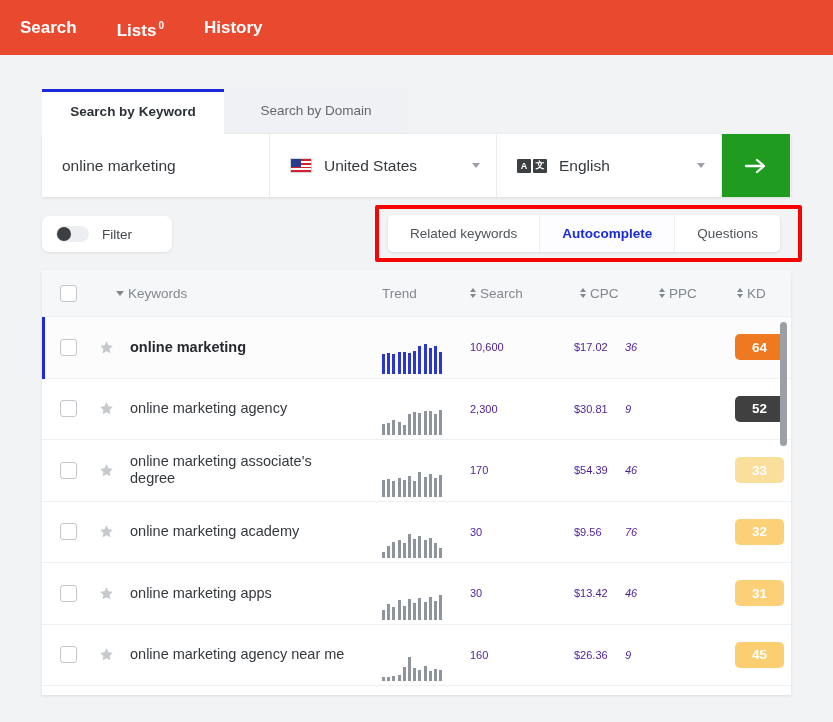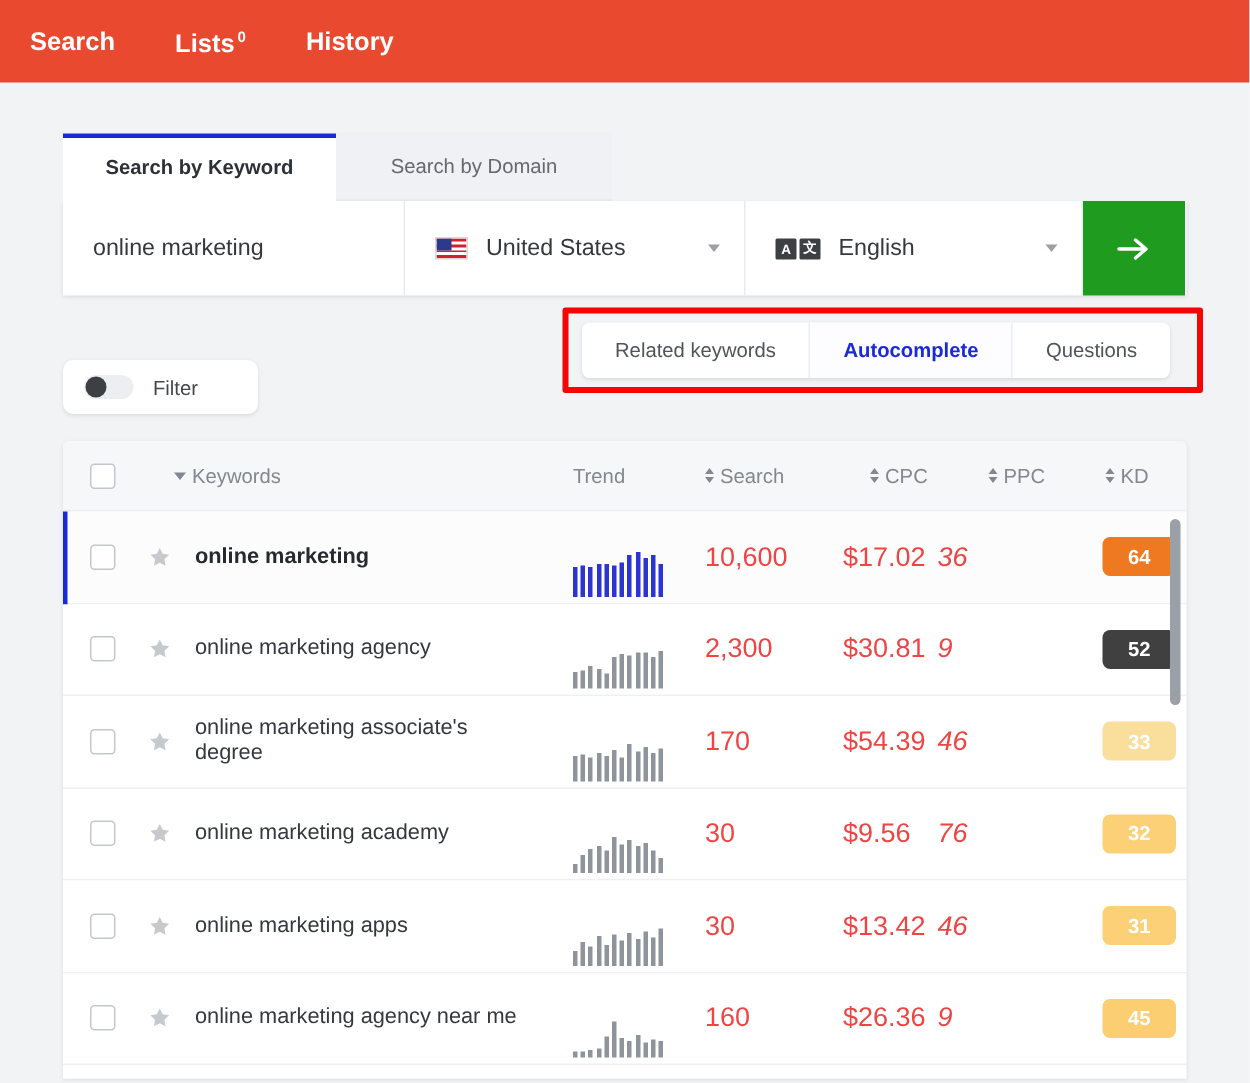--- a/index.html
+++ b/index.html
@@ -78,21 +78,21 @@
     justify-content: center; border-radius: 1px; }
   .go-btn { width: 68px; background: #1f9c1f; display: flex; align-items: center;
     justify-content: center; cursor: pointer; }
   .go-btn svg { width: 24px; height: 18px; }
 
   
   .ctrl-row { display: flex; align-items: center; margin-top: 19px; position: relative; }
   .filter-pill {
     background: #ffffff; border-radius: 7px; height: 36px; width: 130px;
     display: flex; align-items: center; gap: 13px; padding-left: 14px;
-    box-shadow: 0 1px 3px rgba(0,0,0,0.09); cursor: pointer; margin-top: 24px;
+    box-shadow: 0 1px 3px rgba(0,0,0,0.09); cursor: pointer;
   }
   .switch { width: 33px; height: 16px; border-radius: 9px; background: #eceef1;
     position: relative; flex: none; }
   .switch::after { content:""; position:absolute; left:1px; top:1px; width:14px; height:14px;
     border-radius: 50%; background: #3c4043; }
   .filter-label { font-size: 13.5px; color: #44484d; }
 
   .redbox { position: absolute; left: 333px; top: -11px; width: 427px; height: 57px;
     border: 4px solid #f60505; border-radius: 2px; pointer-events: none; }
 
@@ -132,23 +132,23 @@
   .row { position: relative; height: 61.5px; border-bottom: 1px solid #eef0f2;
     padding-left: 18px; display: flex; align-items: center; background: #fff; }
   .row.first { background: #fcfcfd; }
   .row.first::before { content:""; position: absolute; left: 0; top: 0; bottom: -1px;
     width: 3px; background: #1a2ad8; }
   .star { width: 15px; height: 15px; margin-left: 22px; flex: none; }
   .star svg { width: 15px; height: 15px; display: block; }
   .kw-text { margin-left: 16px; font-size: 14.5px; color: #35393e; line-height: 17px;
     width: 215px; }
   .row.first .kw-text { font-weight: bold; color: #26292e; }
-  .cell { position: absolute; font-size: 18px; color: #ef4444; }
+  .cell { position: absolute; font-size: 11px; color: #4c1d95; }
   .c-search { left: 428px; }
-  .c-cpc { left: 520px; }
+  .c-cpc { left: 532px; }
   .c-ppc { left: 583px; font-style: italic; }
   .badge { position: absolute; left: 693px; width: 49px; height: 26px; border-radius: 5px;
     color: #ffffff; font-size: 13.5px; font-weight: bold;
     display: flex; align-items: center; justify-content: center; }
 
   .spark { position: absolute; left: 340px; bottom: 4px; display: flex;
     align-items: flex-end; gap: 2.1px; height: 30px; }
   .spark b { display: block; width: 3.1px; background: #8e949b; border-radius: 0; }
   .row.first .spark b { background: #2b35cf; }
 

